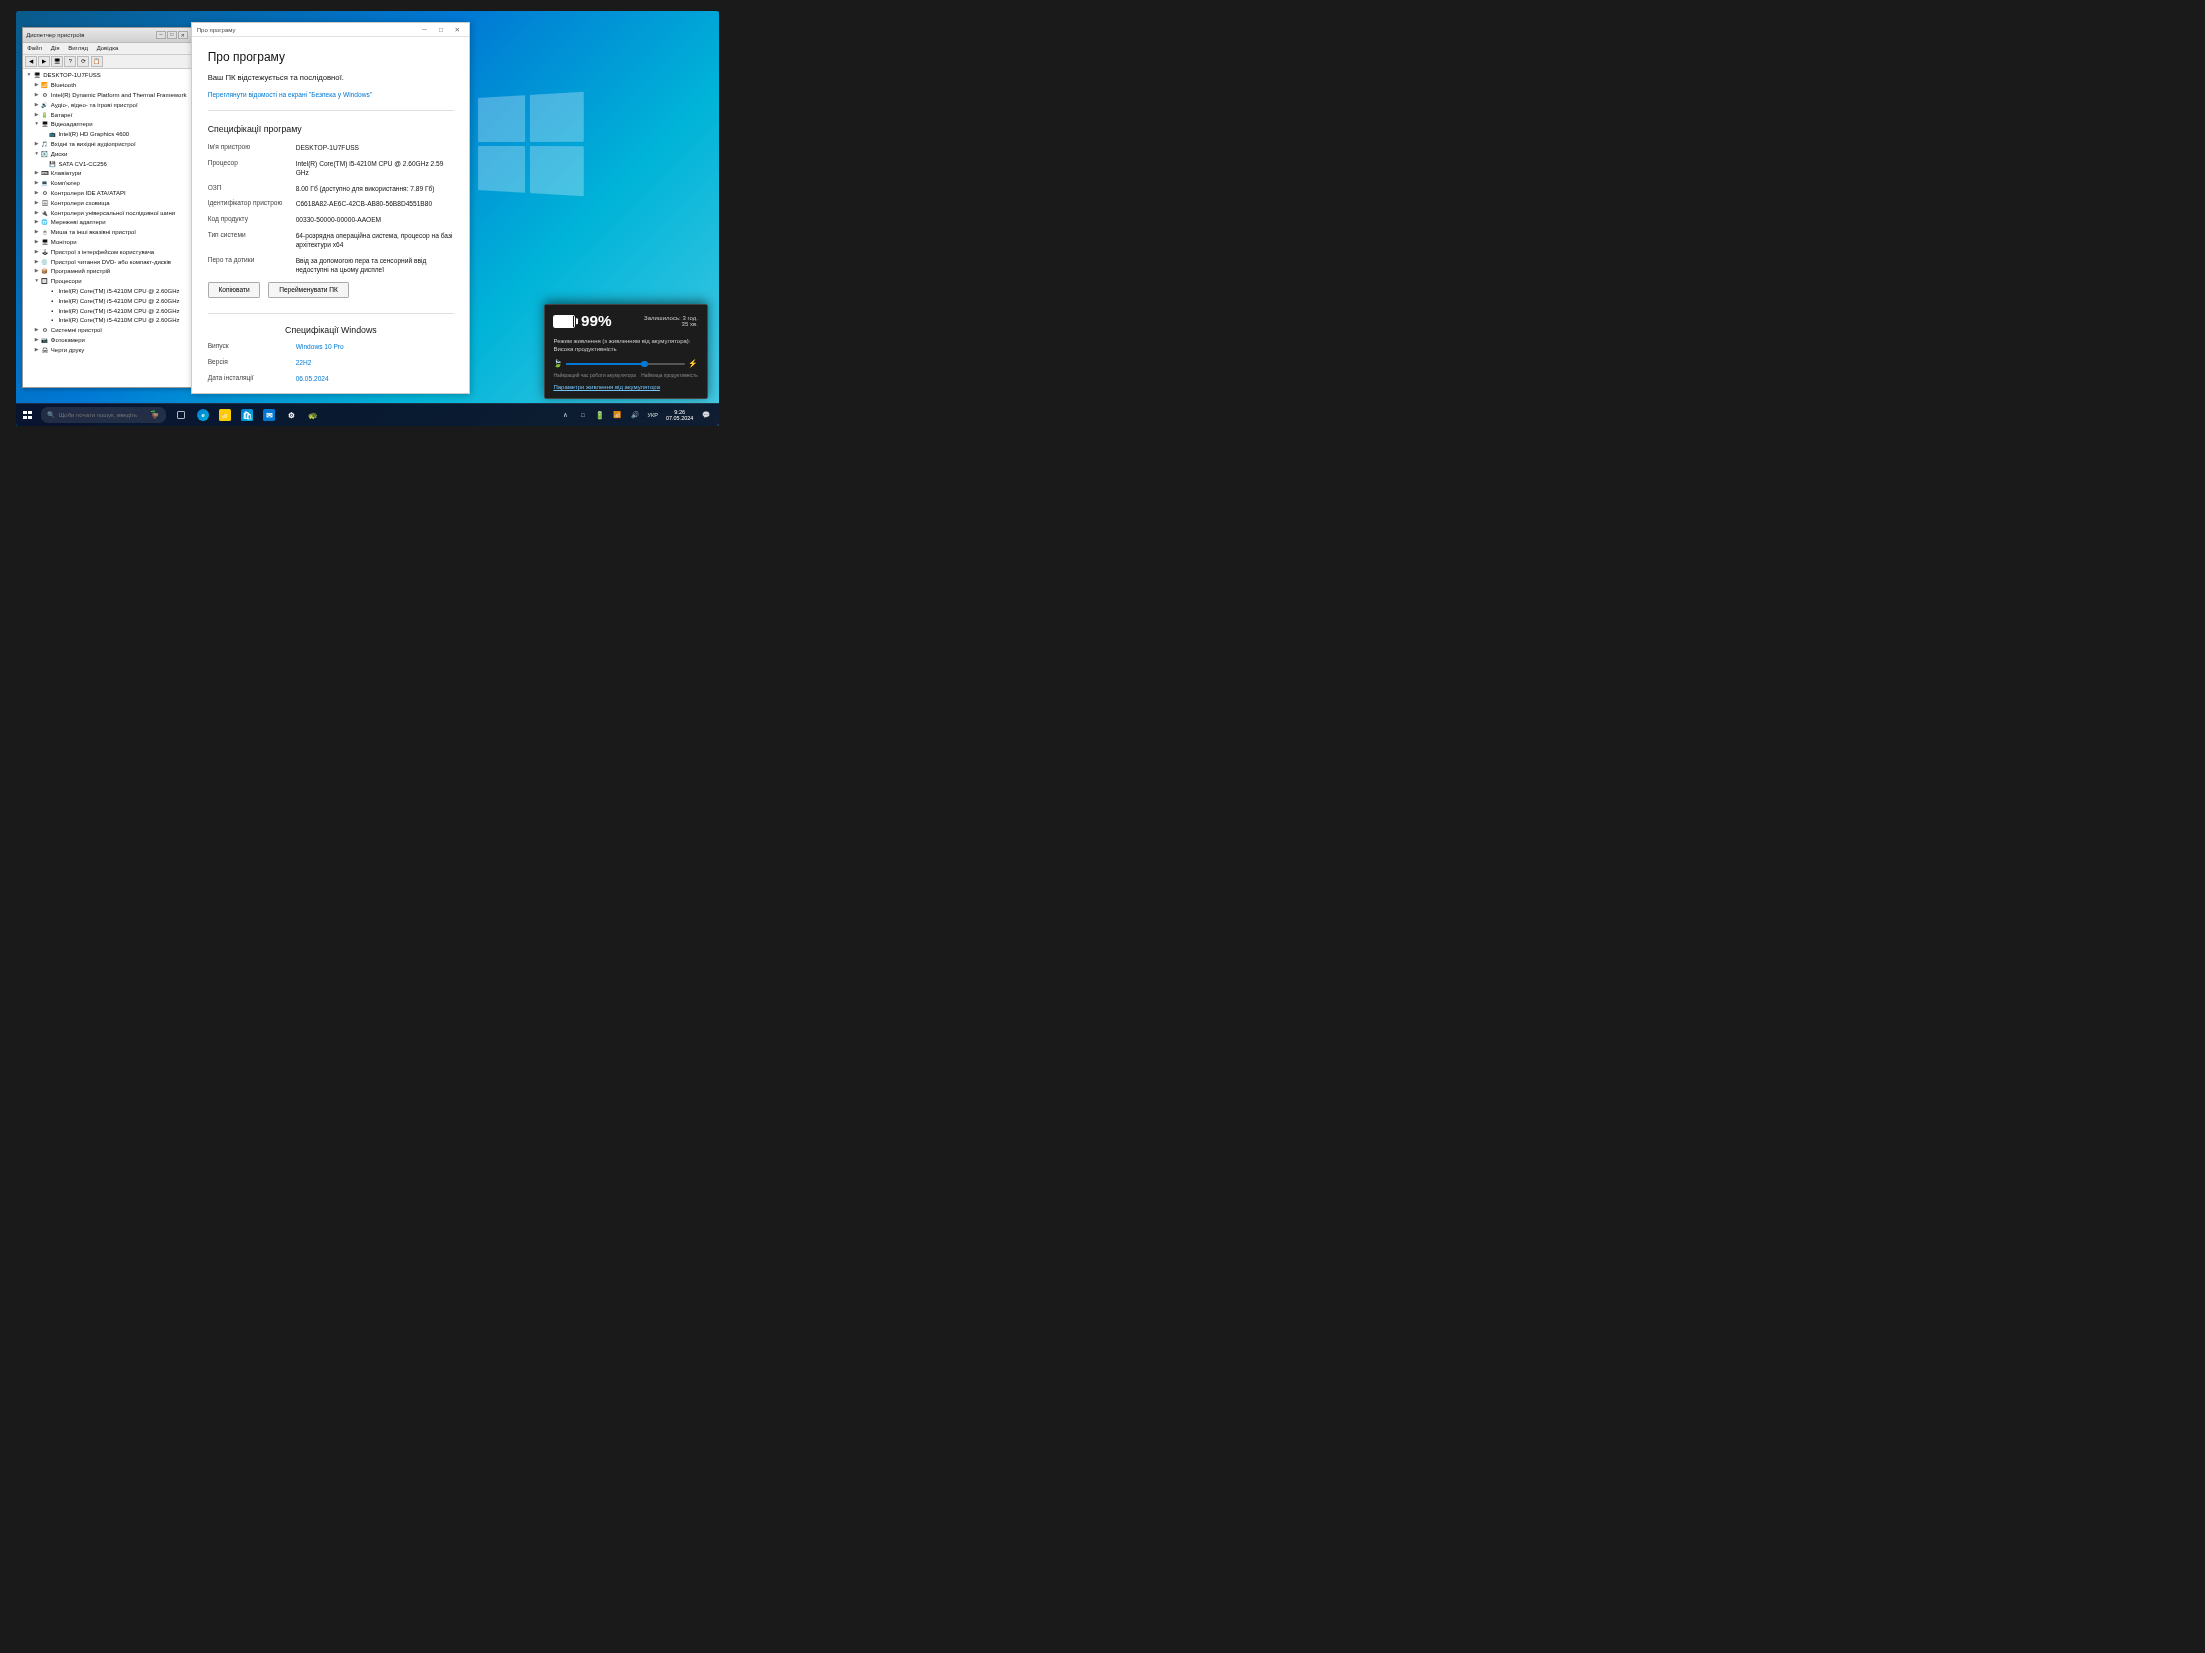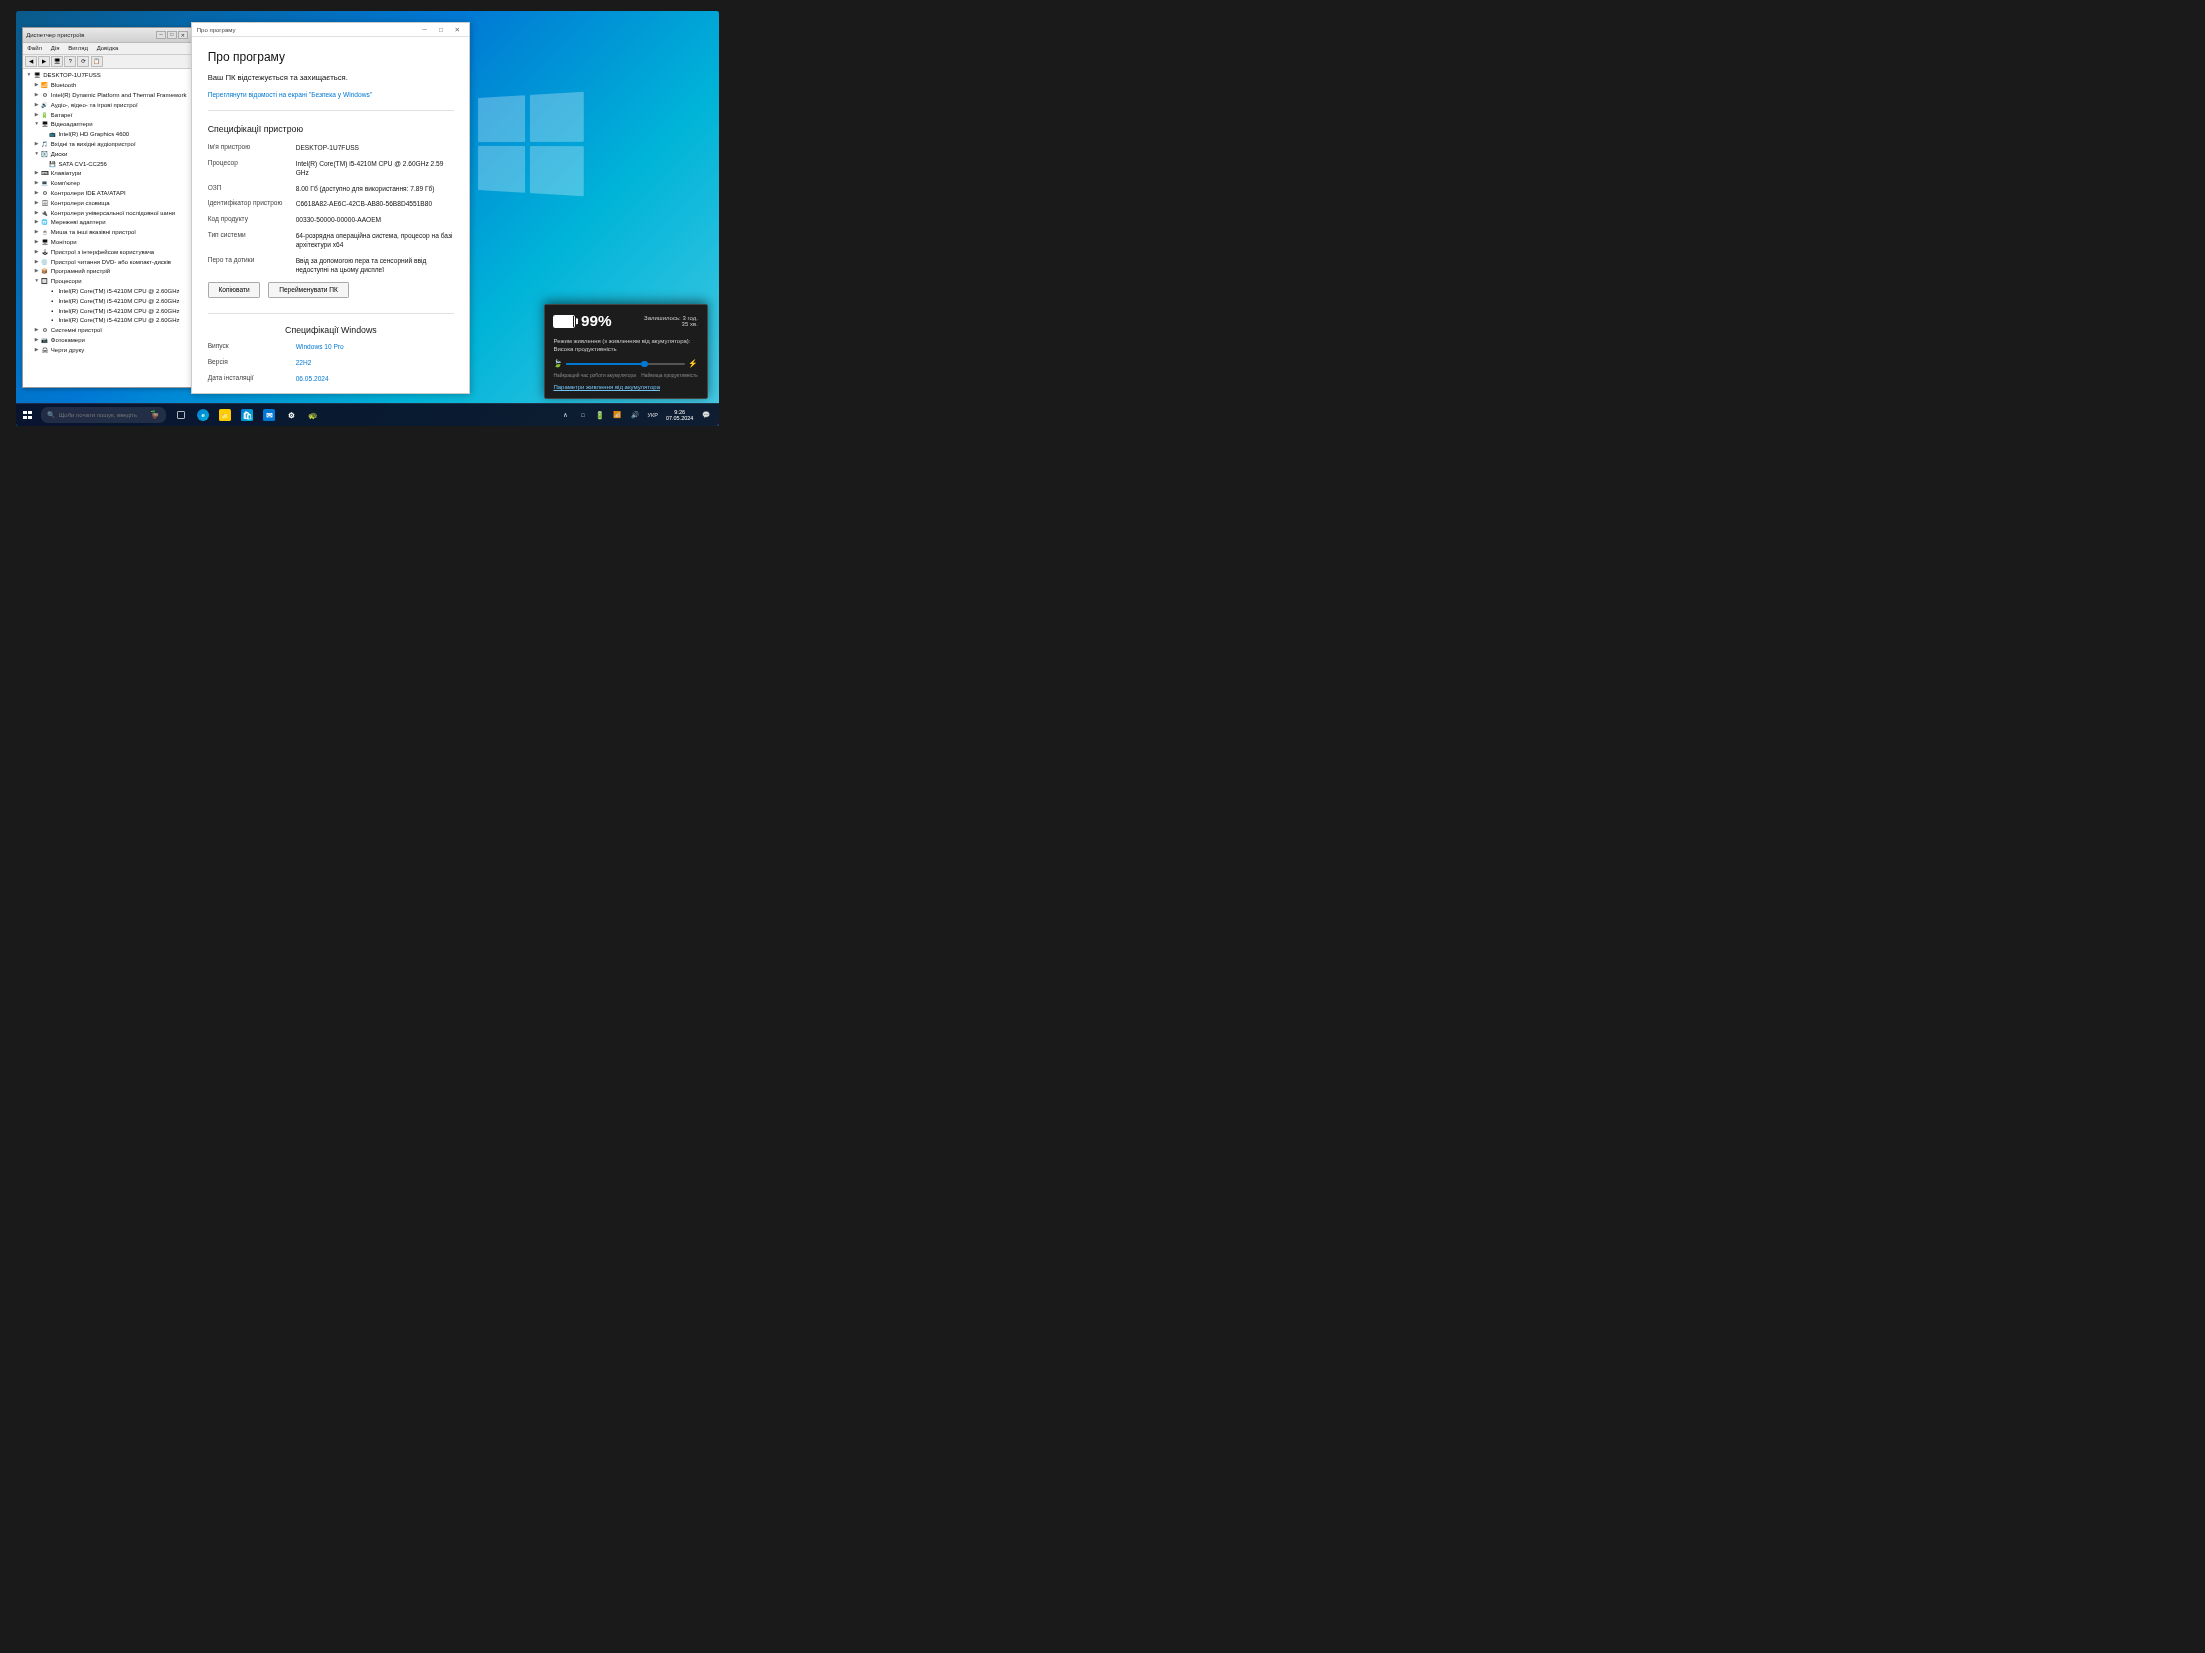--- a/index.html
+++ b/index.html
@@ -792,27 +792,27 @@
         <div class="aw-win-btns">
           <div class="aw-win-btn">─</div>
           <div class="aw-win-btn">□</div>
           <div class="aw-win-btn close">✕</div>
         </div>
       </div>
       <div class="aw-content">
         <div class="aw-main-title">Про програму</div>
 
         <div class="aw-protection-box">
-          <div class="aw-protection-text">Ваш ПК відстежується та захищається.</div>
+          <div class="aw-protection-text">Ваш ПК відстежується та послідовної.</div>
           <a class="aw-link">Переглянути відомості на екрані "Безпека у Windows"</a>
         </div>
 
         <div class="aw-divider"></div>
 
-        <div class="aw-section-title">Специфікації пристрою</div>
+        <div class="aw-section-title">Специфікації програму</div>
 
         <div class="aw-spec-row">
           <span class="aw-spec-label">Ім'я пристрою</span>
           <span class="aw-spec-value">DESKTOP-1U7FUSS</span>
         </div>
         <div class="aw-spec-row">
           <span class="aw-spec-label">Процесор</span>
           <span class="aw-spec-value">Intel(R) Core(TM) i5-4210M CPU @ 2.60GHz   2.59 GHz</span>
         </div>
         <div class="aw-spec-row">

